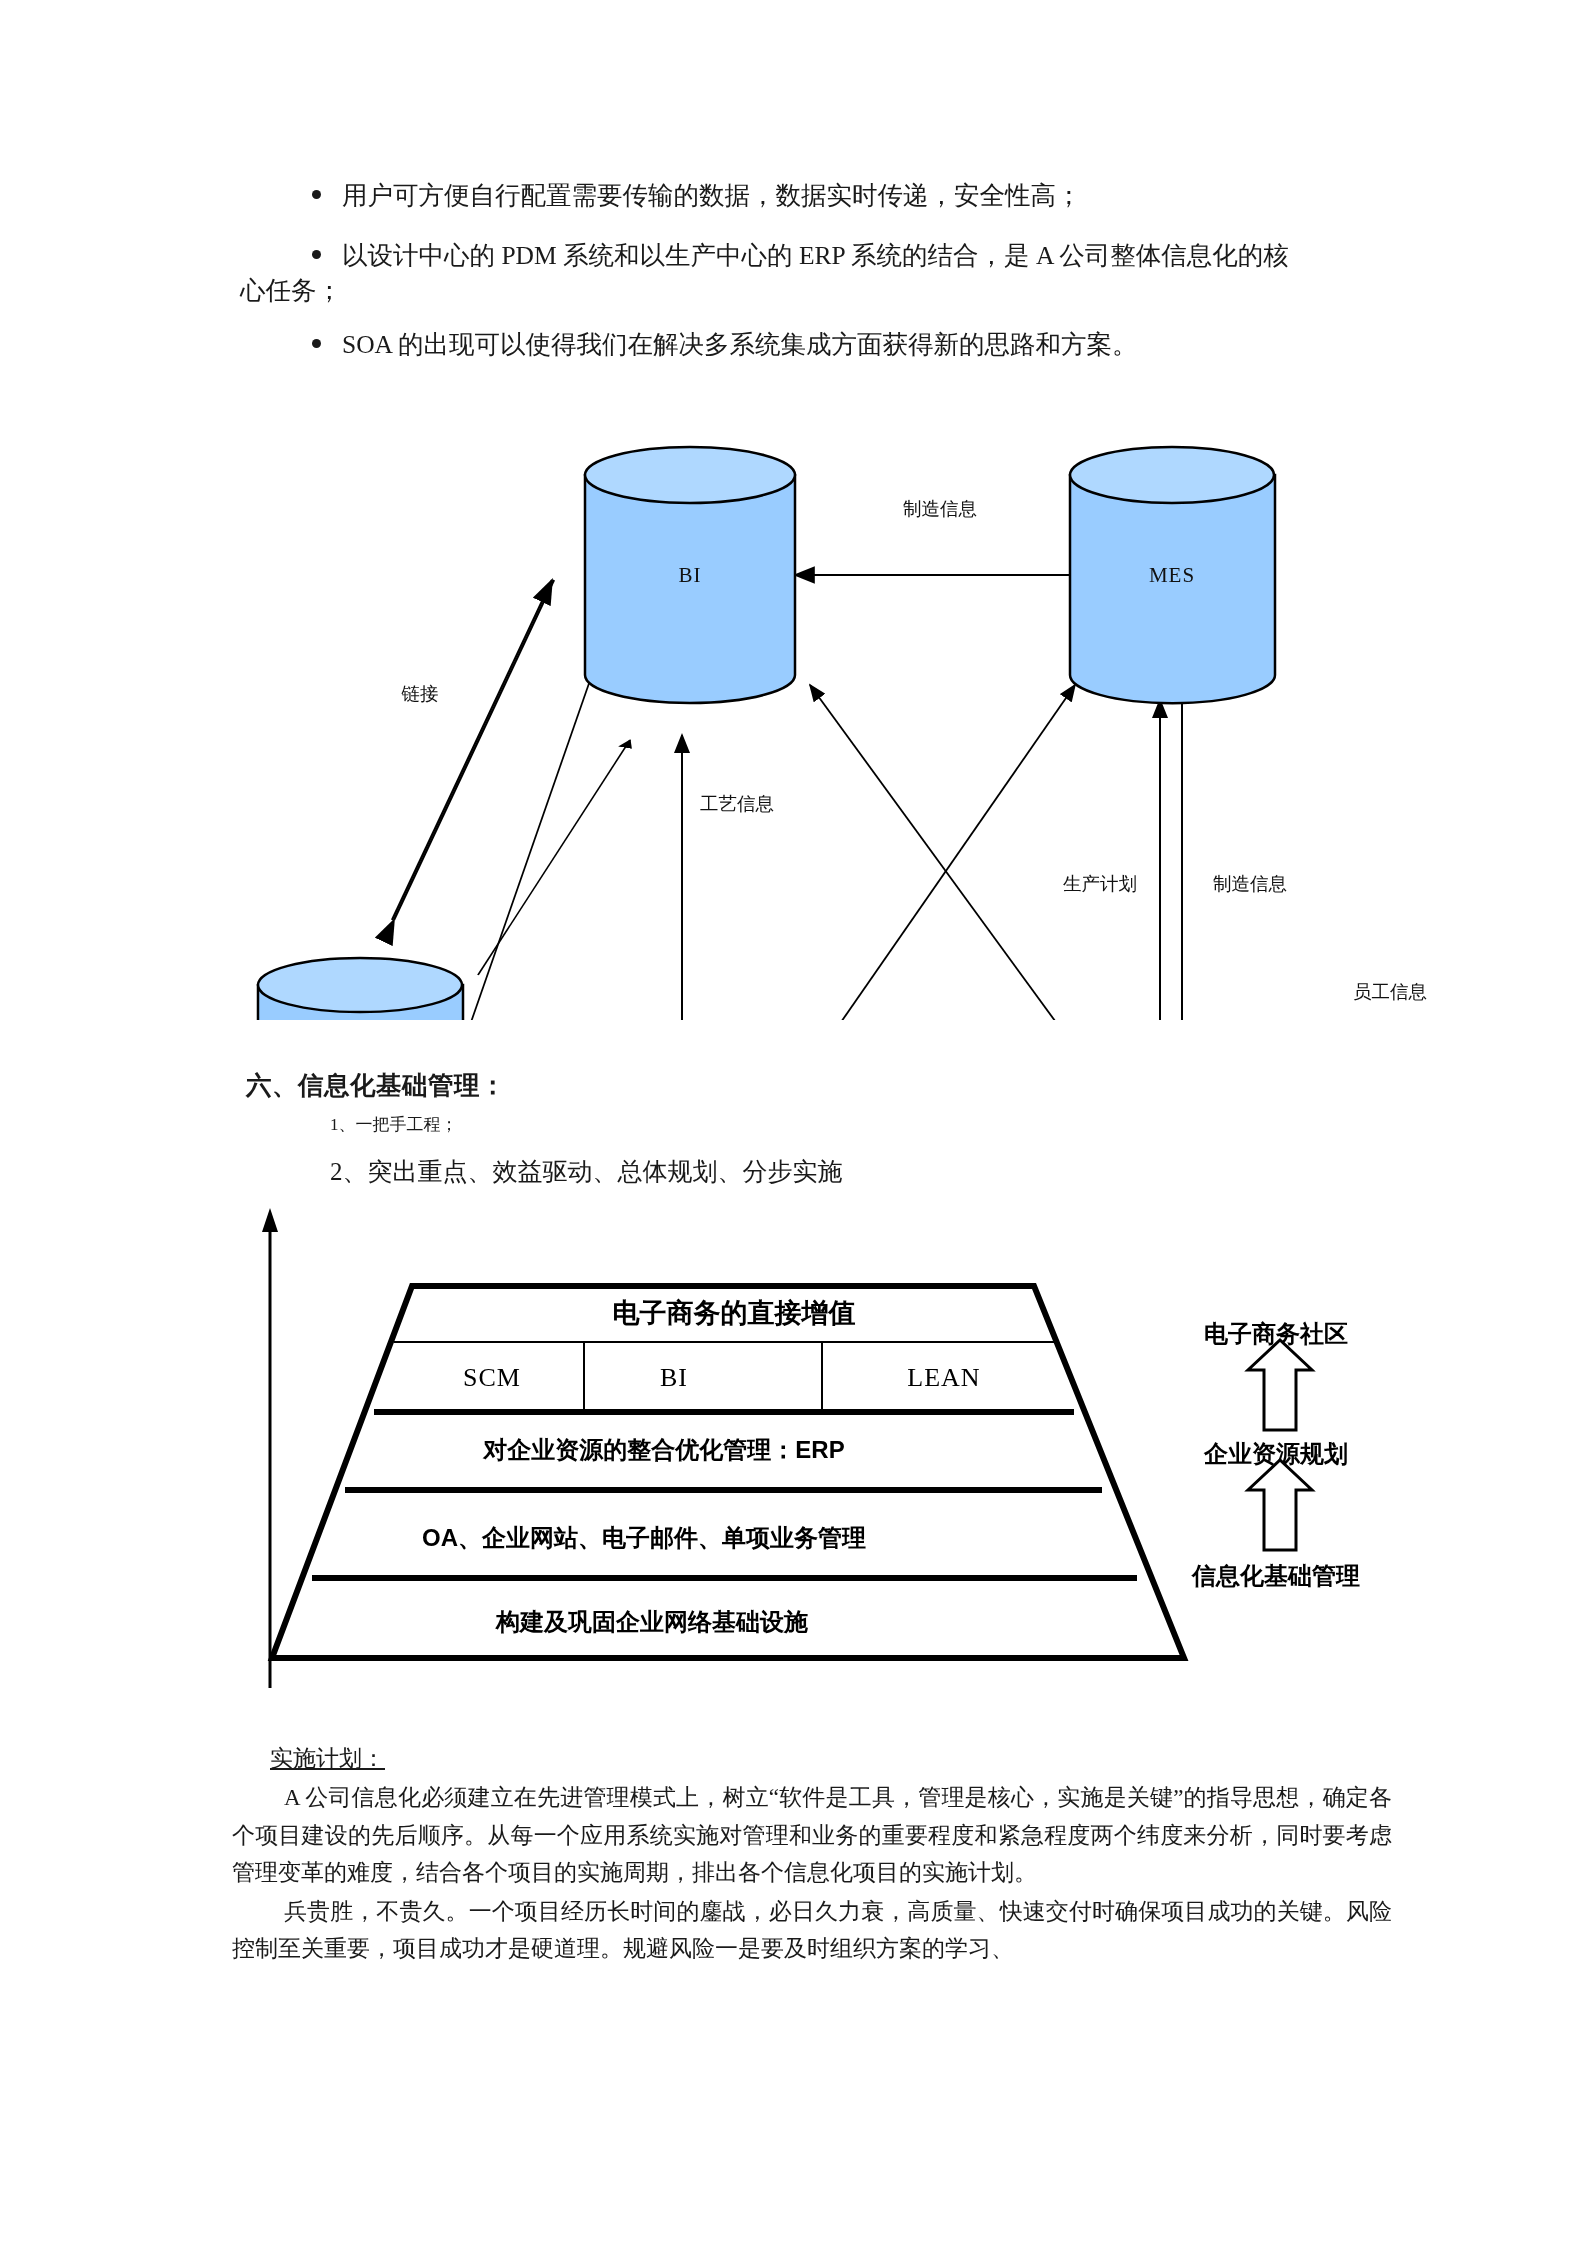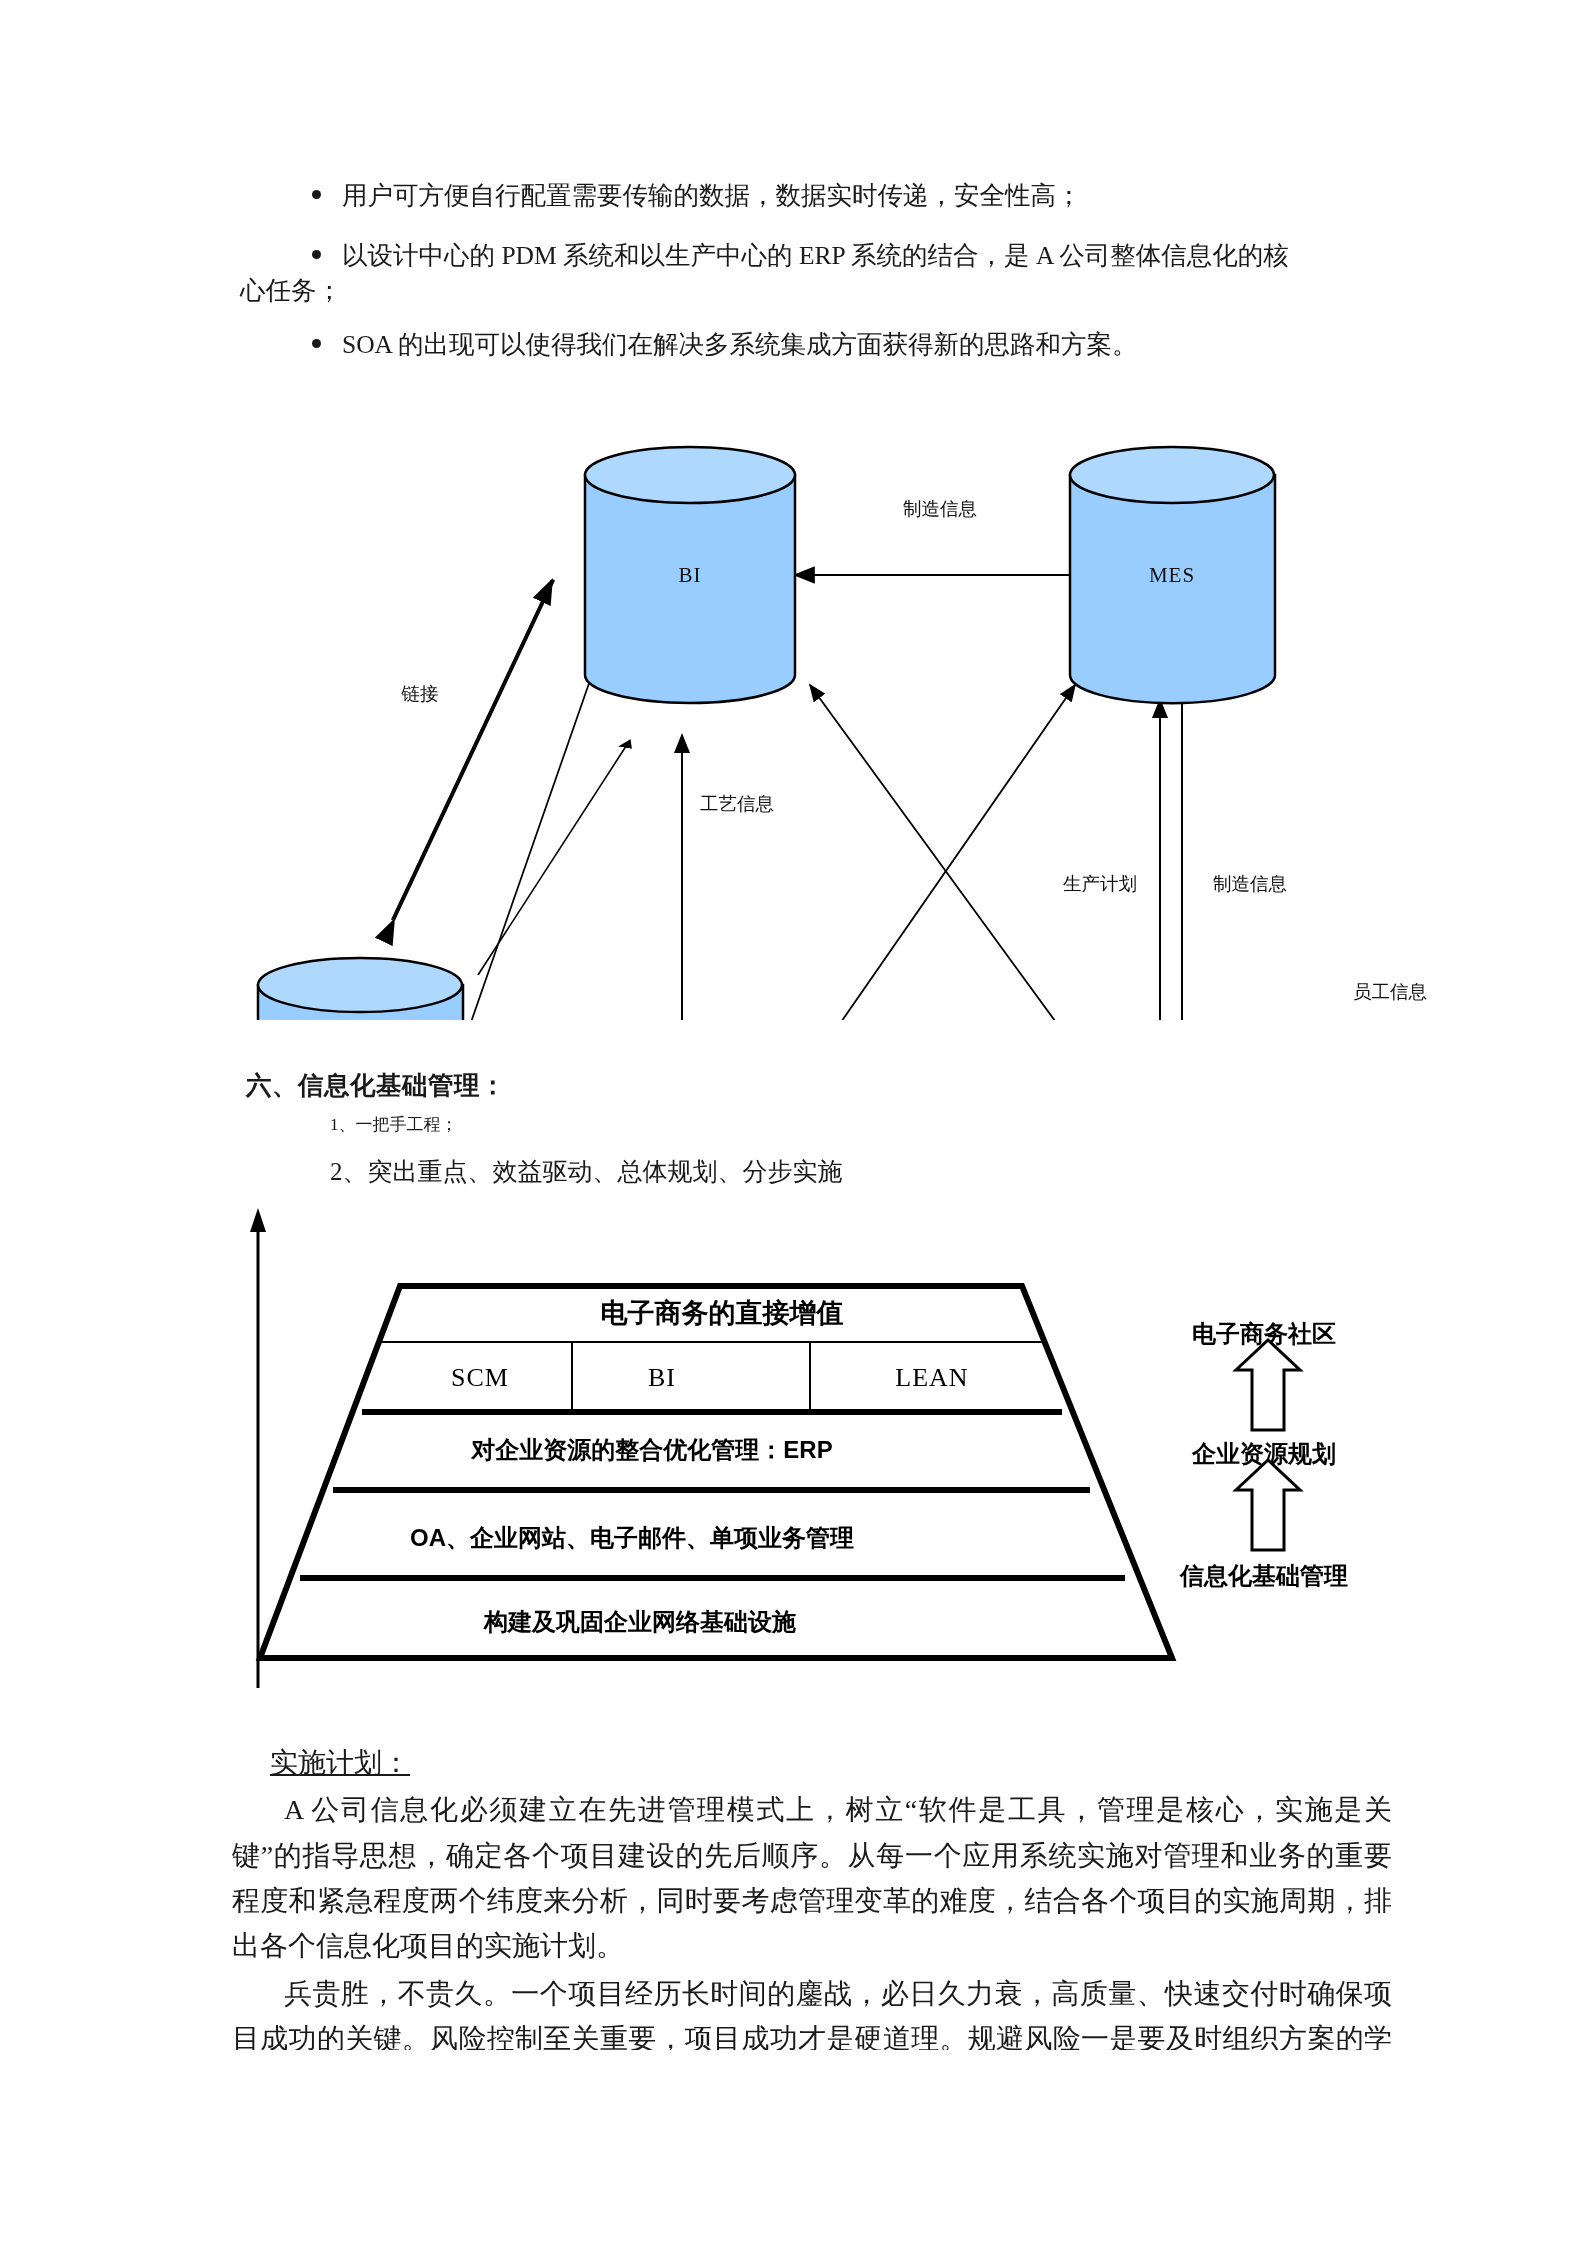--- a/index.html
+++ b/index.html
@@ -26,30 +26,30 @@
   .edge-label{font-family:"Liberation Sans","DejaVu Sans",sans-serif;font-size:18.5px;fill:#111;}
   .edge-label.mid{text-anchor:middle;}
 
   
   .sec-head{position:absolute;left:246px;top:1068px;font-size:25.5px;font-weight:700;
             font-family:"Liberation Sans","DejaVu Sans",sans-serif;letter-spacing:.5px;}
   .sec-sub1{position:absolute;left:330px;top:1113px;font-size:17px;}
   .sec-sub2{position:absolute;left:330px;top:1155px;font-size:25px;text-align:center;}
 
   
-  .pyr{position:absolute;left:232px;top:1190px;width:1200px;height:500px;}
+  .pyr{position:absolute;left:244px;top:1190px;width:1200px;height:500px;}
   .pyr svg{position:absolute;left:0;top:0;}
   .pyr-text{font-family:"Liberation Sans","DejaVu Sans",sans-serif;font-weight:700;fill:#000;text-anchor:middle;}
   .pyr-t-big{font-size:27px;}
   .pyr-t-col{font-family:"Liberation Serif","DejaVu Serif",serif;font-size:26px;font-weight:400;fill:#000;text-anchor:middle;letter-spacing:1px;}
   .pyr-t-mid{font-size:24px;}
   .pyr-side{font-family:"Liberation Sans","DejaVu Sans",sans-serif;font-weight:700;font-size:24px;fill:#000;text-anchor:middle;}
 
   
-  .body-text{position:absolute;left:232px;top:1740px;width:1160px;font-size:28px;line-height:1.62;text-align:justify;}
+  .body-text{position:absolute;left:232px;top:1740px;width:1160px;font-size:23px;line-height:1.62;text-align:justify;}
   .u-head{text-decoration:underline;margin-left:38px;}
   .para{text-indent:52px;margin-top:2px;}
 </style>
 </head>
 <body>
 
 <div class="page">
 
   <div class="bullets">
     <div class="blt">

